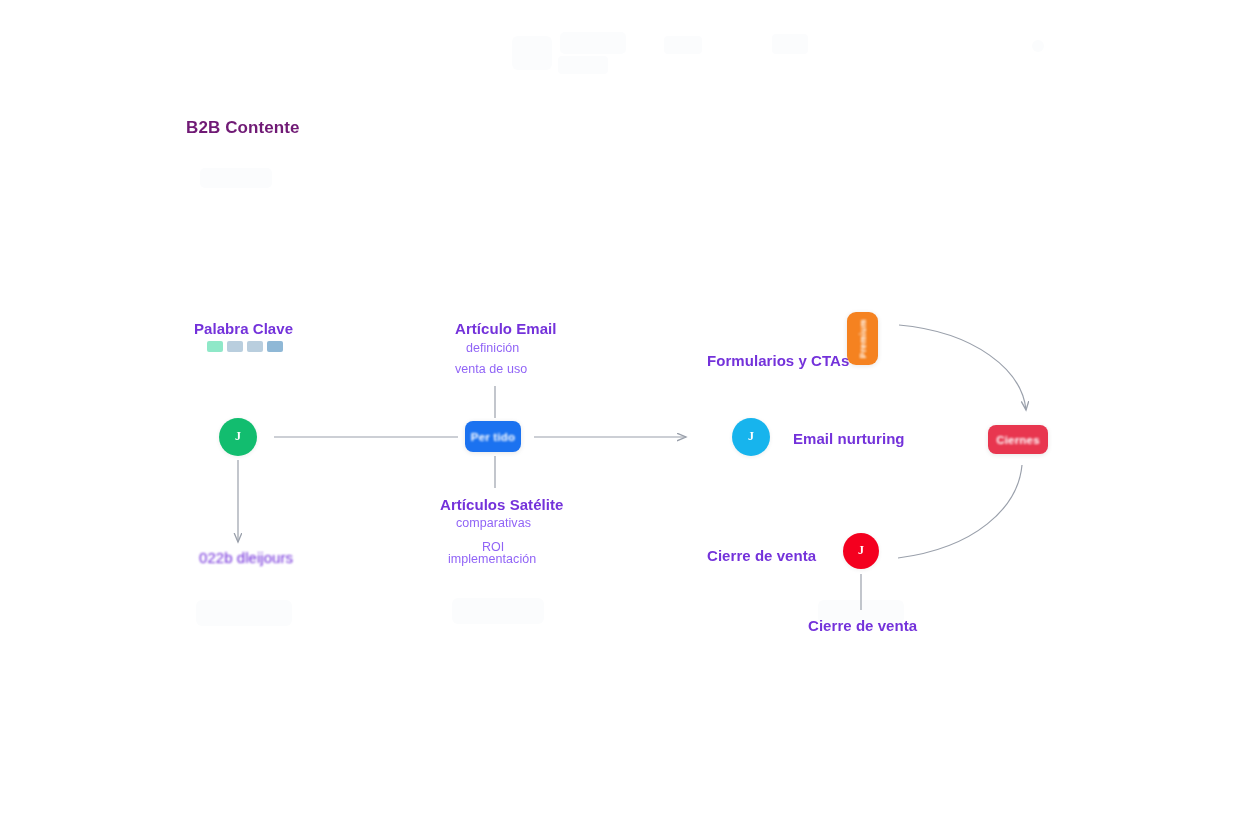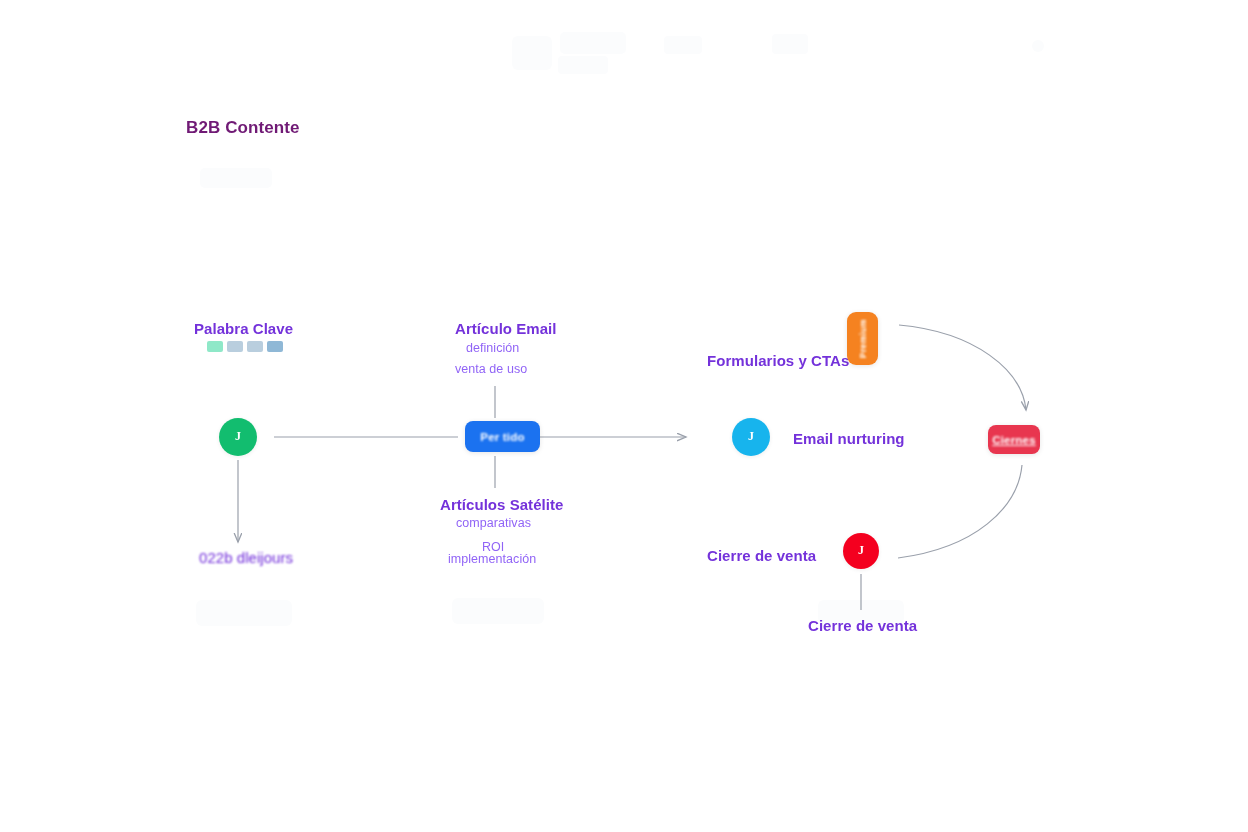--- a/index.html
+++ b/index.html
@@ -199,42 +199,42 @@
   <div class="circle-node" style="left:219px; top:418px; background:#12bd6f;">
     <span class="glyph">J</span>
   </div>
 
   <div class="node-label blurred-strong" style="left:199px; top:549px; font-weight:400;">022b dleijours</div>
 
   <div class="node-label blurred" style="left:455px; top:320px;">Artículo Email</div>
   <div class="sub-label blurred" style="left:466px; top:341px;">definición</div>
   <div class="sub-label blurred" style="left:455px; top:362px;">venta de uso</div>
 
-  <div class="pill-node" style="left:465px; top:421px; width:75px; height:31px; background:#1b72f0;">
+  <div class="pill-node" style="left:465px; top:421px; width:56px; height:31px; background:#1b72f0;">
     <span>Per tido</span>
   </div>
 
   <div class="node-label blurred" style="left:440px; top:496px;">Artículos Satélite</div>
   <div class="sub-label blurred" style="left:456px; top:516px;">comparativas</div>
   <div class="sub-label blurred" style="left:482px; top:533px;margin-top:7px;">ROI</div>
   <div class="sub-label blurred" style="left:448px; top:552px;text-align:center;">implementación</div>
 
   <div class="node-label blurred" style="left:707px; top:320px;margin-top:32px;">Formularios y CTAs</div>
 
   <div class="vbox-node" style="left:847px; top:312px; width:31px; height:53px; background:#f58220;">
     <span>Premium</span>
   </div>
 
   <div class="circle-node" style="left:732px; top:418px; background:#17b4ed;">
     <span class="glyph">J</span>
   </div>
 
   <div class="node-label blurred" style="left:793px; top:430px;">Email nurturing</div>
 
-  <div class="pill-node" style="left:988px; top:425px; width:52px; height:29px; background:#e8364f;text-decoration:underline;">
+  <div class="pill-node" style="left:988px; top:425px; width:60px; height:29px; background:#e8364f;">
     <span>Ciernes</span>
   </div>
 
   <div class="node-label blurred" style="left:707px; top:547px;">Cierre de venta</div>
 
   <div class="circle-node" style="left:843px; top:533px; background:#f4001f; width:36px; height:36px;">
     <span class="glyph">J</span>
   </div>
 
   <div class="node-label blurred" style="left:808px; top:617px;">Cierre de venta</div>

